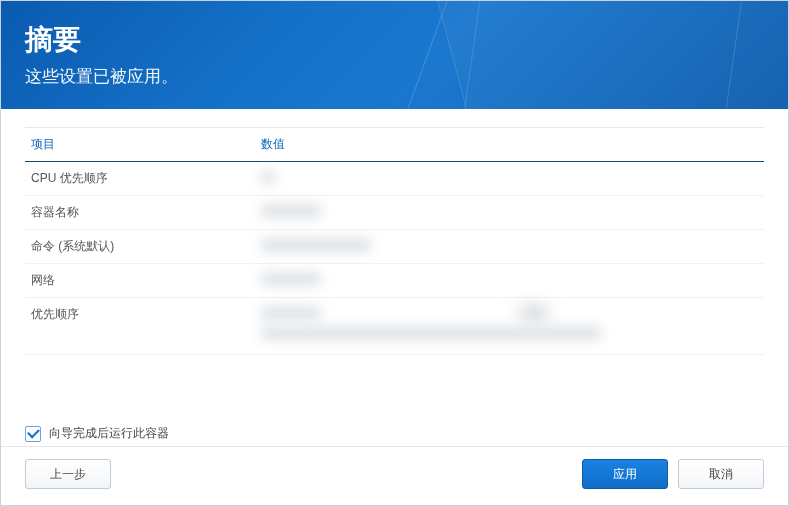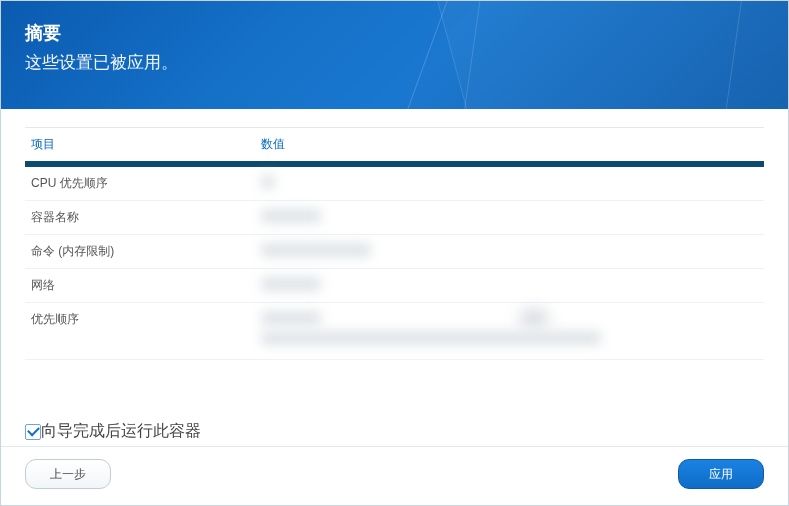--- a/index.html
+++ b/index.html
@@ -16,52 +16,52 @@
   }
   .banner::before, .banner::after {
     content: "";
     position: absolute;
     background: rgba(255,255,255,0.03);
     transform: rotate(20deg);
   }
   .banner::before { width: 500px; height: 500px; right: -180px; top: -260px; border: 1px solid rgba(255,255,255,0.18); background: rgba(255,255,255,0.01); }
   .banner::after  { width: 400px; height: 400px; right: -80px; top: -120px;  border: 1px solid rgba(255,255,255,0.12); transform: rotate(-15deg); }
   .banner .poly1 { position:absolute; right:60px; top:-40px; width:260px; height:260px; border:1px solid rgba(255,255,255,0.15); transform: rotate(8deg); }
-  .banner h1 { font-size: 18px; font-weight: 600; position: relative; z-index: 2; }
+  .banner h1 { font-size: 28px; font-weight: 600; position: relative; z-index: 2; }
   .banner p  { font-size: 17px; margin-top: 6px; position: relative; z-index: 2; opacity: .95; }
 
   .content { flex: 1; padding: 18px 24px 0 24px; overflow: hidden; }
 
   .tbl { width: 100%; border-collapse: collapse; font-size: 12px; color: #4a4a4a; }
   .tbl th {
     text-align: left;
     font-weight: normal;
     color: #0a6ac0;
     padding: 8px 6px;
-    border-bottom: 6px solid #0c4a6e;
+    border-bottom: 1px solid #0c4a6e;
     border-top: 1px solid #e3e8ee;
   }
   .tbl td {
     padding: 8px 6px;
     border-bottom: 1px solid #eef2f6;
     color: #555;
     vertical-align: top;
   }
   .tbl .col-item  { width: 230px; }
   .tbl .col-value { }
 
   .blur { filter: blur(6px); -webkit-filter: blur(6px); display:inline-block; color:#9aa; background:#dfe3e7; border-radius:2px; }
   .blurline { display:block; height:14px; margin-bottom:6px; }
   .bl-s { width: 60px; }
   .bl-m { width: 110px; }
   .bl-w { width: 340px; }
   .bl-strip { position: relative; }
   .bl-strip .dot { position:absolute; left:260px; top:0; width:26px; height:14px; background:#ccd1d6; filter: blur(6px); border-radius:2px; }
 
-  .checkbox-row { padding: 12px 24px 4px 24px; font-size: 16px; color: #444; display:flex; align-items:center; }
+  .checkbox-row { padding: 12px 24px 4px 24px; font-size: 12px; color: #444; display:flex; align-items:center; gap:8px; }
   .chk {
     width: 16px; height: 16px; border: 1px solid #6fa4d8; border-radius: 2px;
     display: inline-flex; align-items: center; justify-content: center;
     position: relative; background:#fff;
   }
   .chk::after {
     content: "";
     width: 9px; height: 5px;
     border-left: 2px solid #1571c8;
     border-bottom: 2px solid #1571c8;
@@ -72,21 +72,21 @@
     border-top: 1px solid #e3e8ee;
     padding: 12px 24px 16px 24px;
     display: flex;
     align-items: center;
   }
   .btn {
     min-width: 86px;
     height: 30px;
     padding: 0 16px;
     font-size: 12px;
-    border-radius: 11px;
+    border-radius: 3px;
     cursor: pointer;
     display: inline-flex;
     align-items: center;
     justify-content: center;
   }
   .btn-secondary {
     background: linear-gradient(#ffffff, #f2f5f8);
     border: 1px solid #c2ccd6;
     color: #444;
   }
@@ -120,21 +120,21 @@
       <tbody>
         <tr>
           <td>CPU 优先顺序</td>
           <td><span class="blur" style="width:14px">&nbsp;</span></td>
         </tr>
         <tr>
           <td>容器名称</td>
           <td><span class="blur bl-s">&nbsp;</span></td>
         </tr>
         <tr>
-          <td>命令 (内存限制)</td>
+          <td>命令 (系统默认)</td>
           <td><span class="blur bl-m">&nbsp;</span></td>
         </tr>
         <tr>
           <td>网络</td>
           <td><span class="blur bl-s">&nbsp;</span></td>
         </tr>
         <tr>
           <td>优先顺序</td>
           <td>
             <span class="blur blurline bl-s bl-strip">&nbsp;<span class="dot"></span></span>
@@ -147,15 +147,16 @@
 
   <div class="checkbox-row">
     <span class="chk"></span>
     <span>向导完成后运行此容器</span>
   </div>
 
   <div class="footer">
     <button class="btn btn-secondary">上一步</button>
     <span class="spacer"></span>
     <button class="btn btn-primary">应用</button>
+    <button class="btn btn-secondary">取消</button>
   </div>
 
 </div>
 
 </body></html>

